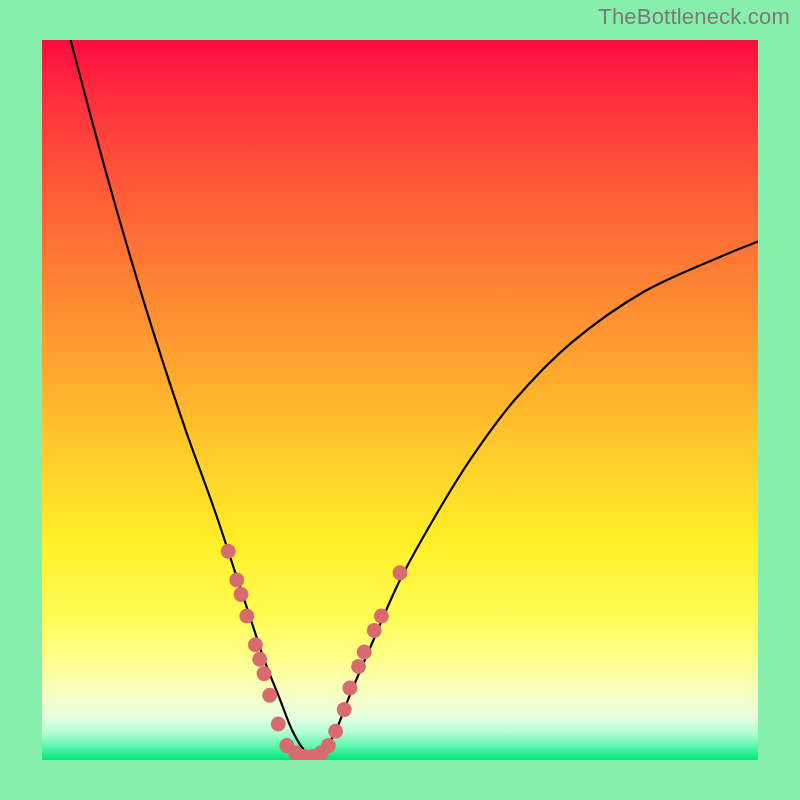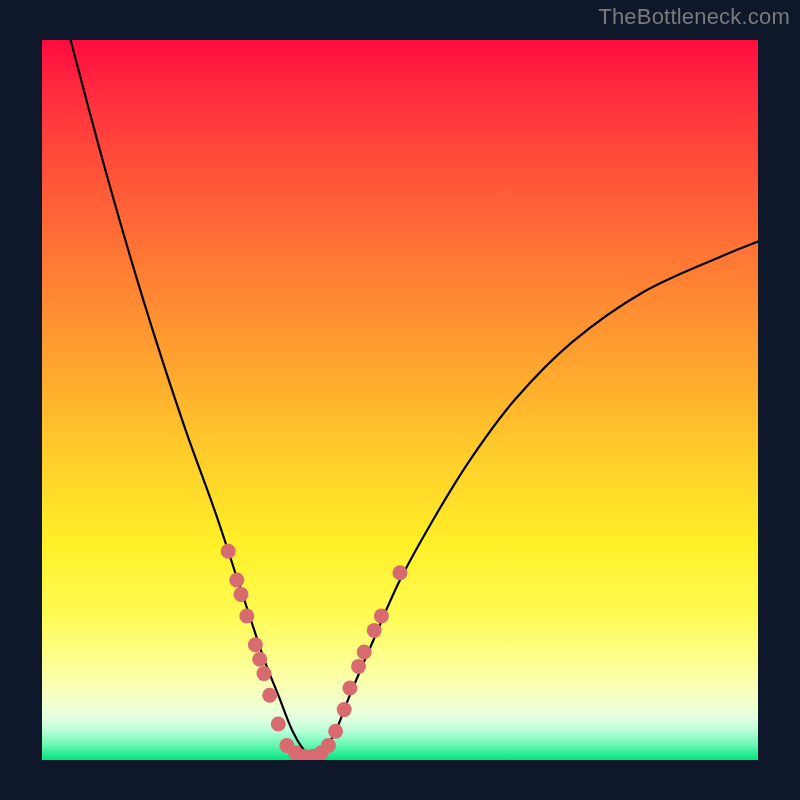--- a/index.html
+++ b/index.html
@@ -9,21 +9,21 @@
     height: 800px;
     background: #000;
     overflow: hidden;
   }
   .frame {
     position: absolute;
     left: 0;
     top: 0;
     width: 800px;
     height: 800px;
-    background: #0f172a;
+    background: #86efac;
   }
   .plot-area {
     position: absolute;
     left: 42px;
     top: 40px;
     width: 716px;
     height: 720px;
     overflow: hidden;
   }
   .gradient {

